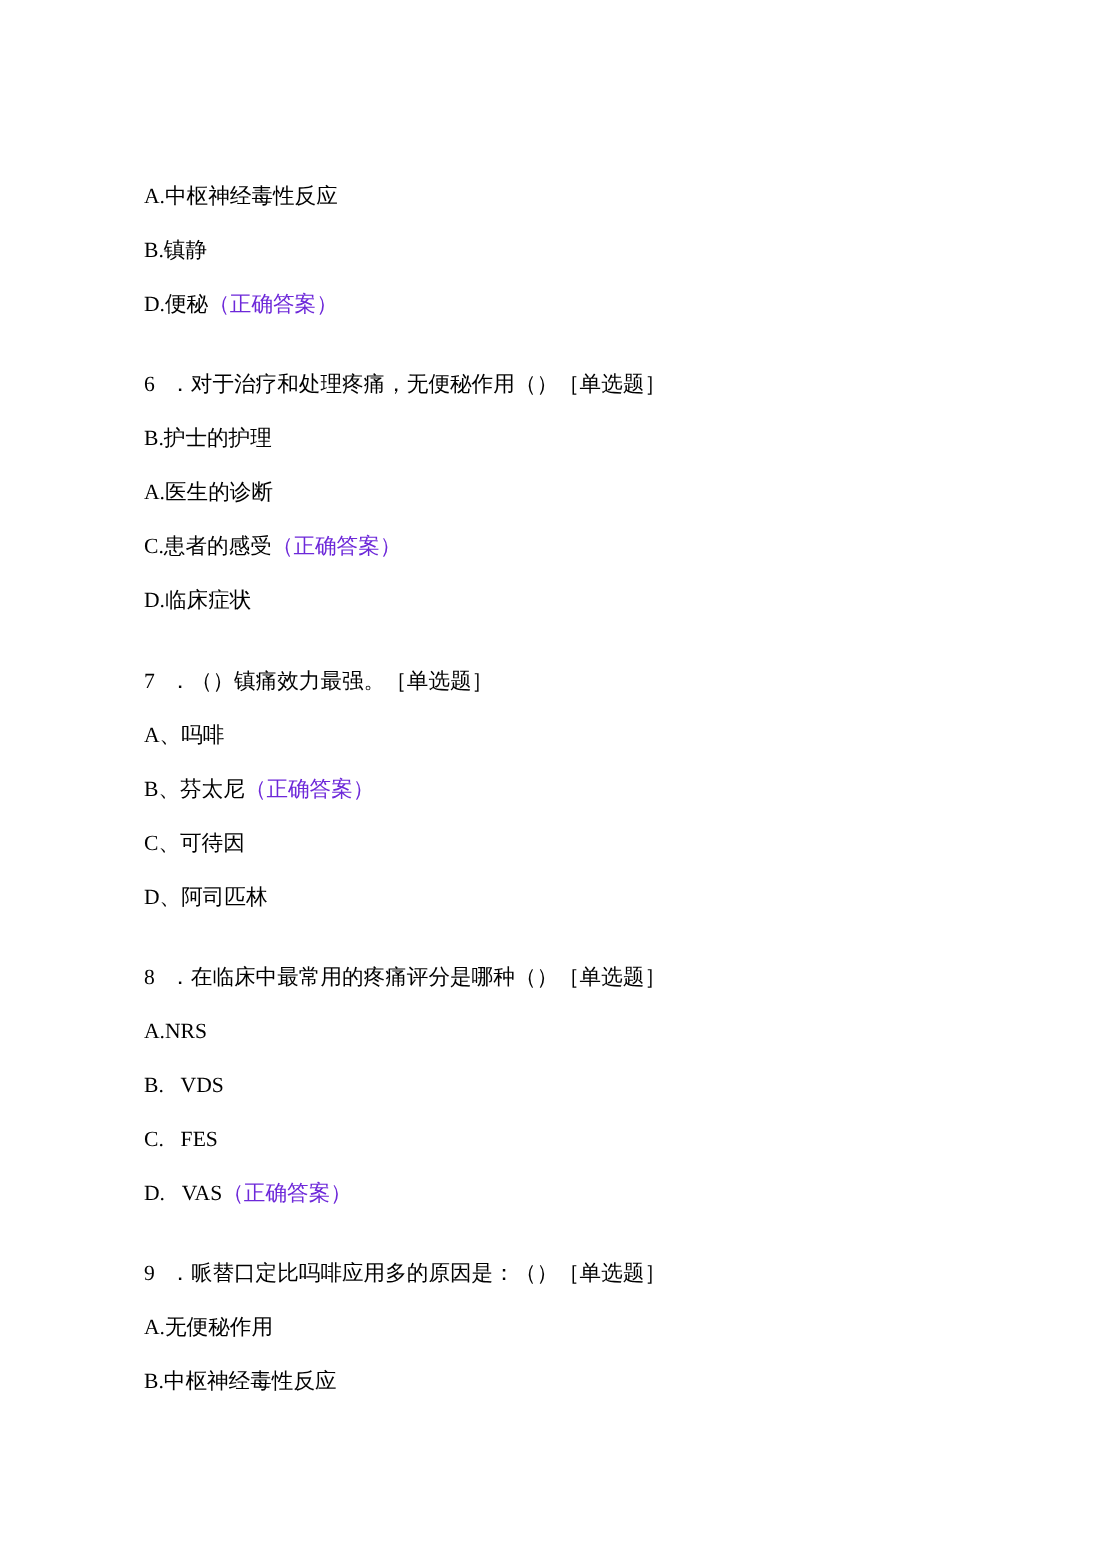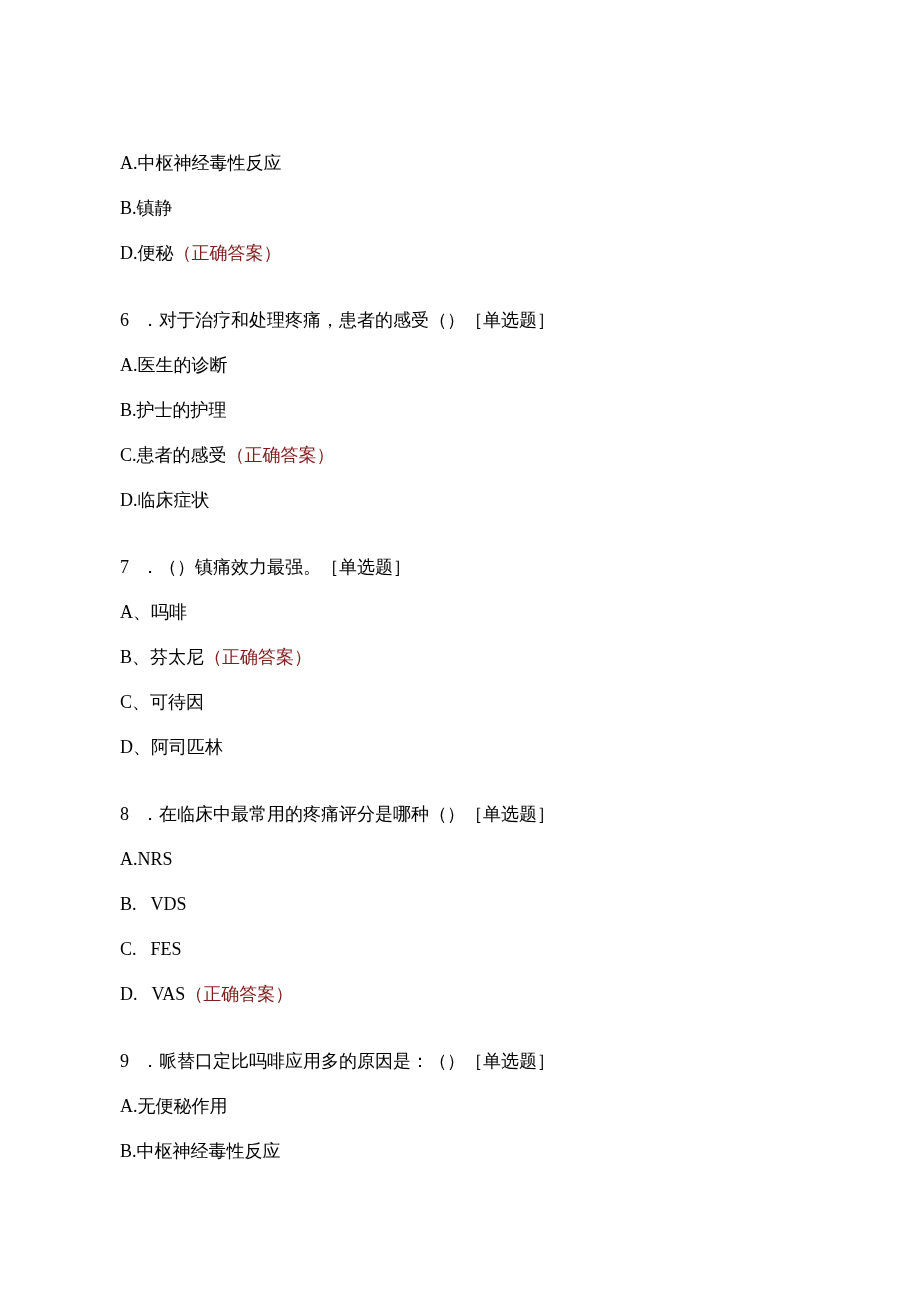--- a/index.html
+++ b/index.html
@@ -21,21 +21,21 @@
     .question-block {
       margin-bottom: 40px;
     }
     .question-text {
       margin-bottom: 18px;
     }
     .option {
       margin-bottom: 18px;
     }
     .correct {
-      color: #7f1d1d;
+      color: #6d28d9;
       margin-top: 20px;
     }
     .num-indent {
       display: inline-block;
       margin-right: 12px;
     }
     .option-prefix-spaced {
       margin-right: 14px;
     }
   </style>
@@ -45,24 +45,24 @@
 <div class="question-block">
   <div class="option">A.中枢神经毒性反应</div>
   <div class="option">B.镇静</div>
   <div class="option">
     <span>D.便秘</span><span class="correct">（正确答案）</span>
   </div>
 </div>
 
 <div class="question-block">
   <div class="question-text">
-    <span class="num-indent">6</span><span>．对于治疗和处理疼痛，患者的感受（）［单选题］</span>
+    <span class="num-indent">6</span><span>．对于治疗和处理疼痛，无便秘作用（）［单选题］</span>
   </div>
+  <div class="option">B.护士的护理</div>
   <div class="option">A.医生的诊断</div>
-  <div class="option">B.护士的护理</div>
   <div class="option">
     <span>C.患者的感受</span><span class="correct">（正确答案）</span>
   </div>
   <div class="option">D.临床症状</div>
 </div>
 
 <div class="question-block">
   <div class="question-text">
     <span class="num-indent">7</span><span>．（）镇痛效力最强。［单选题］</span>
   </div>

